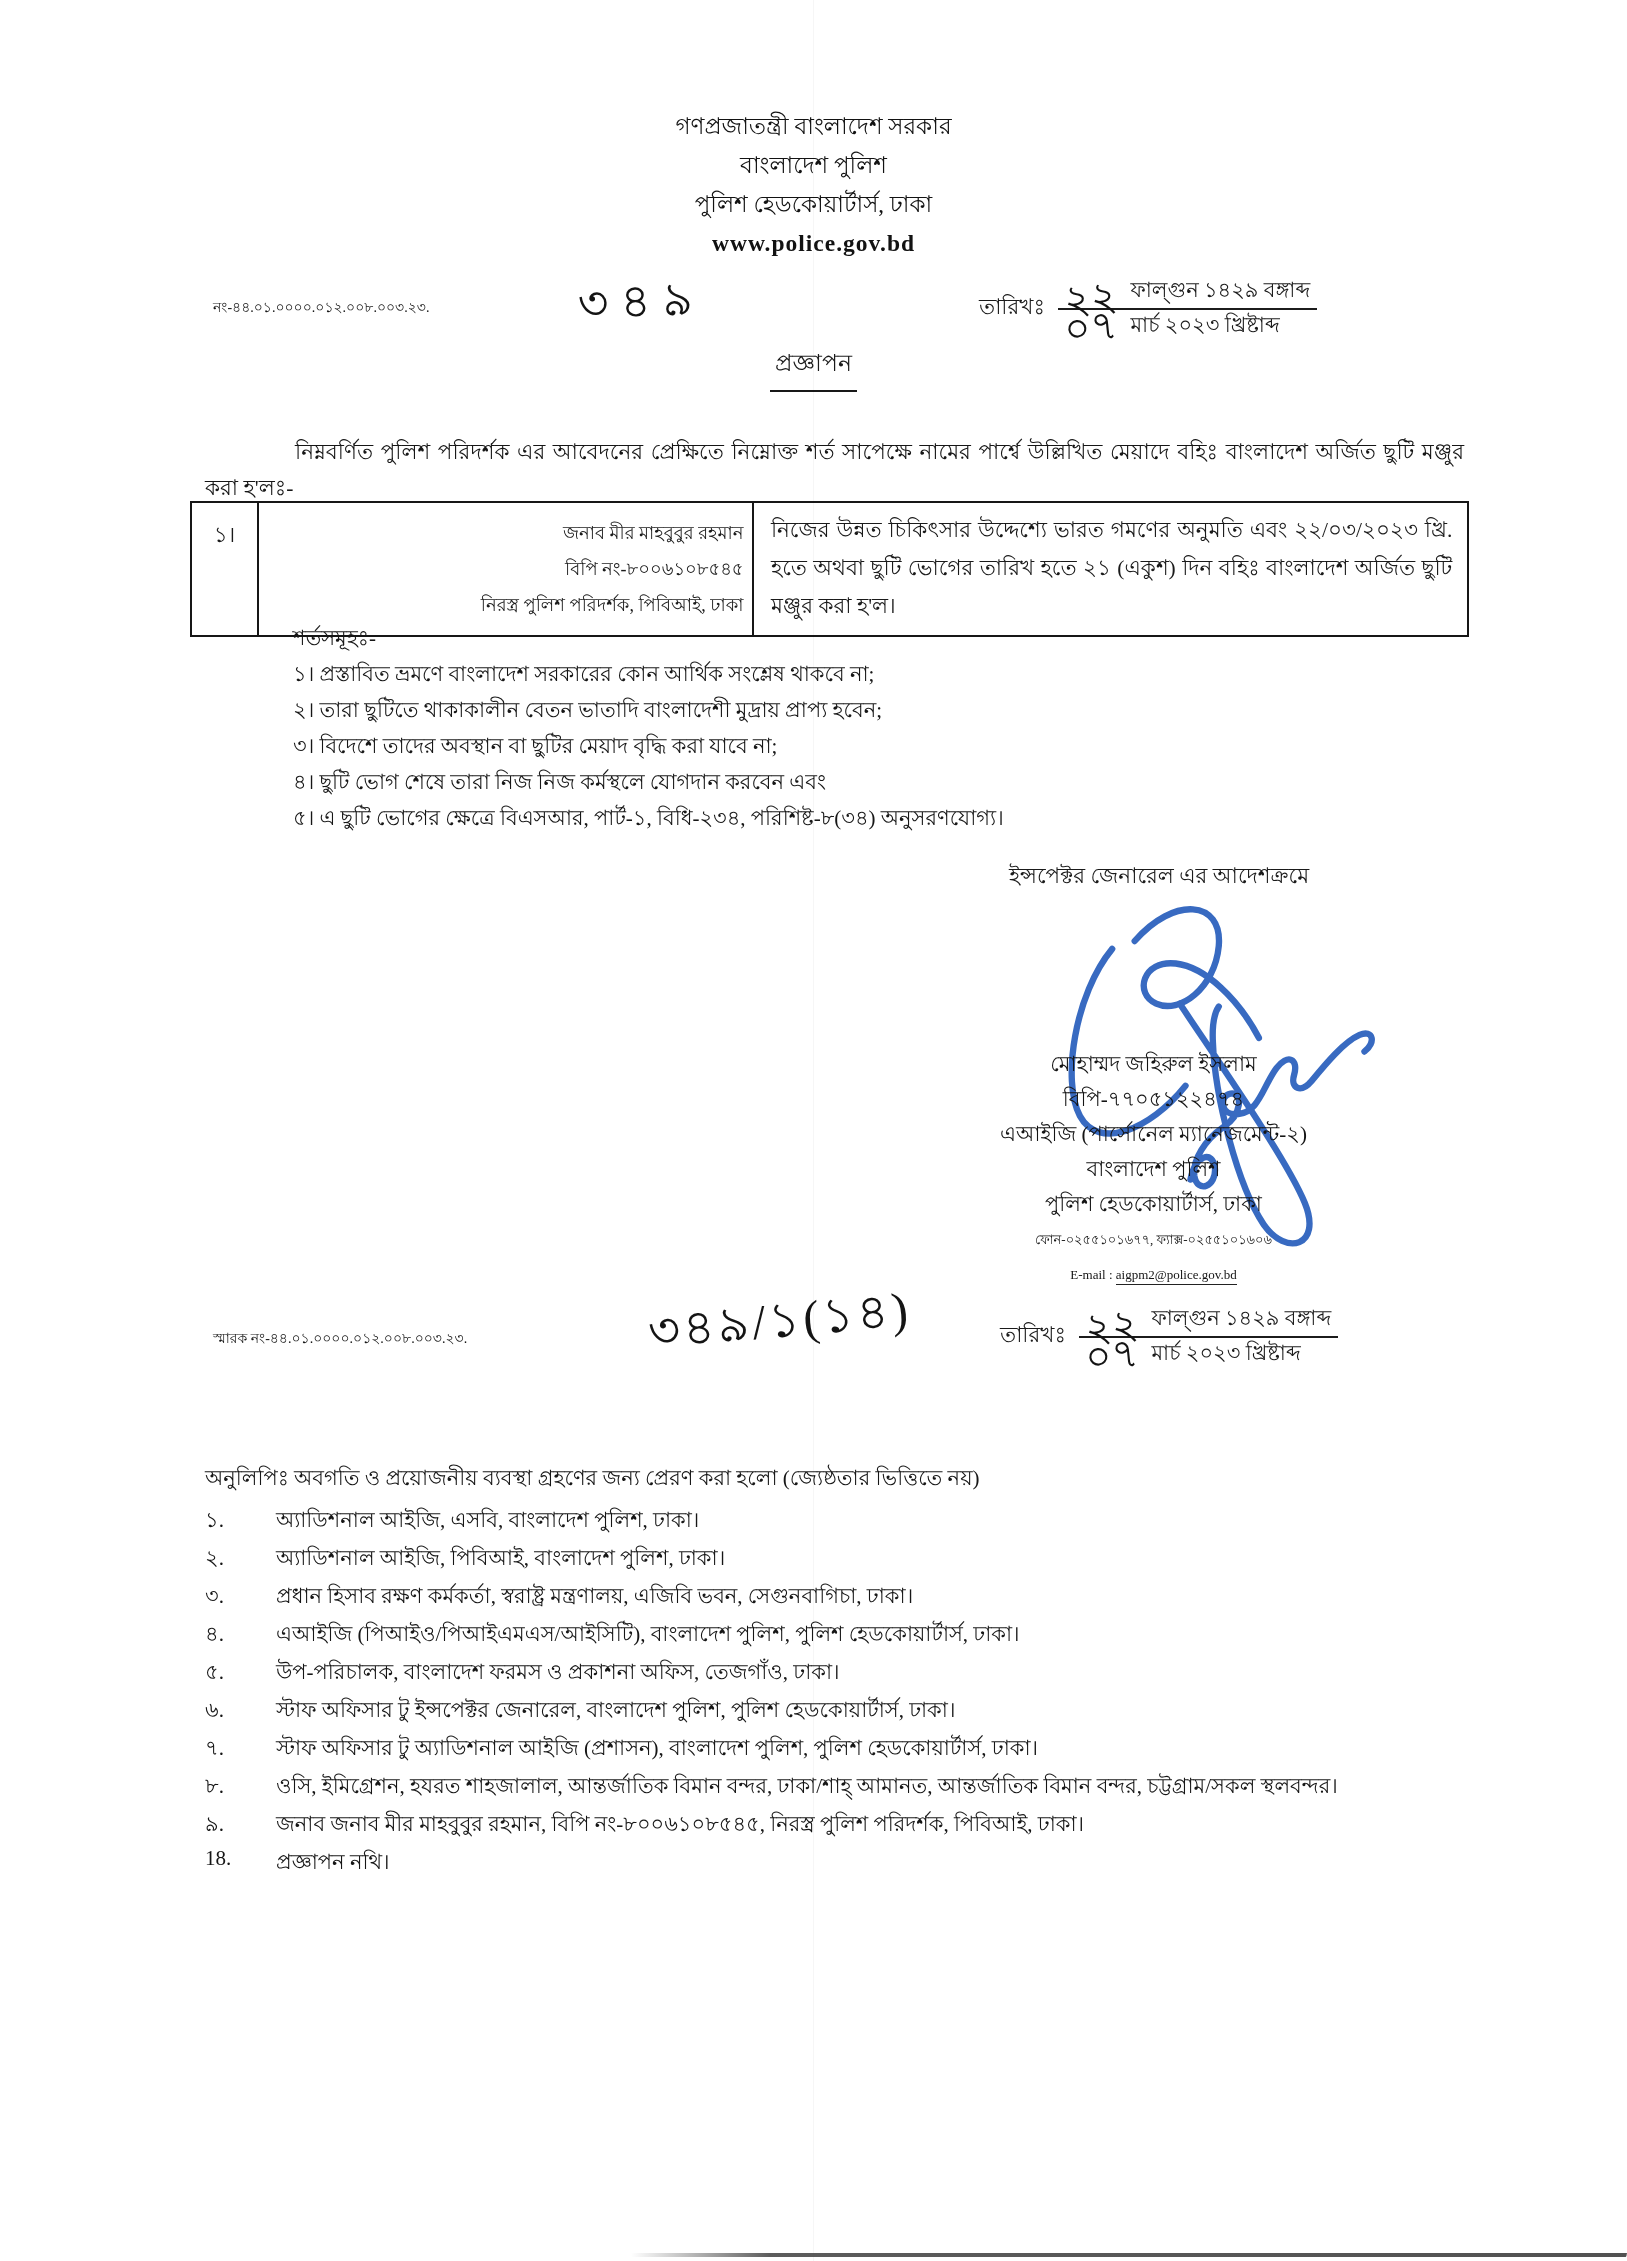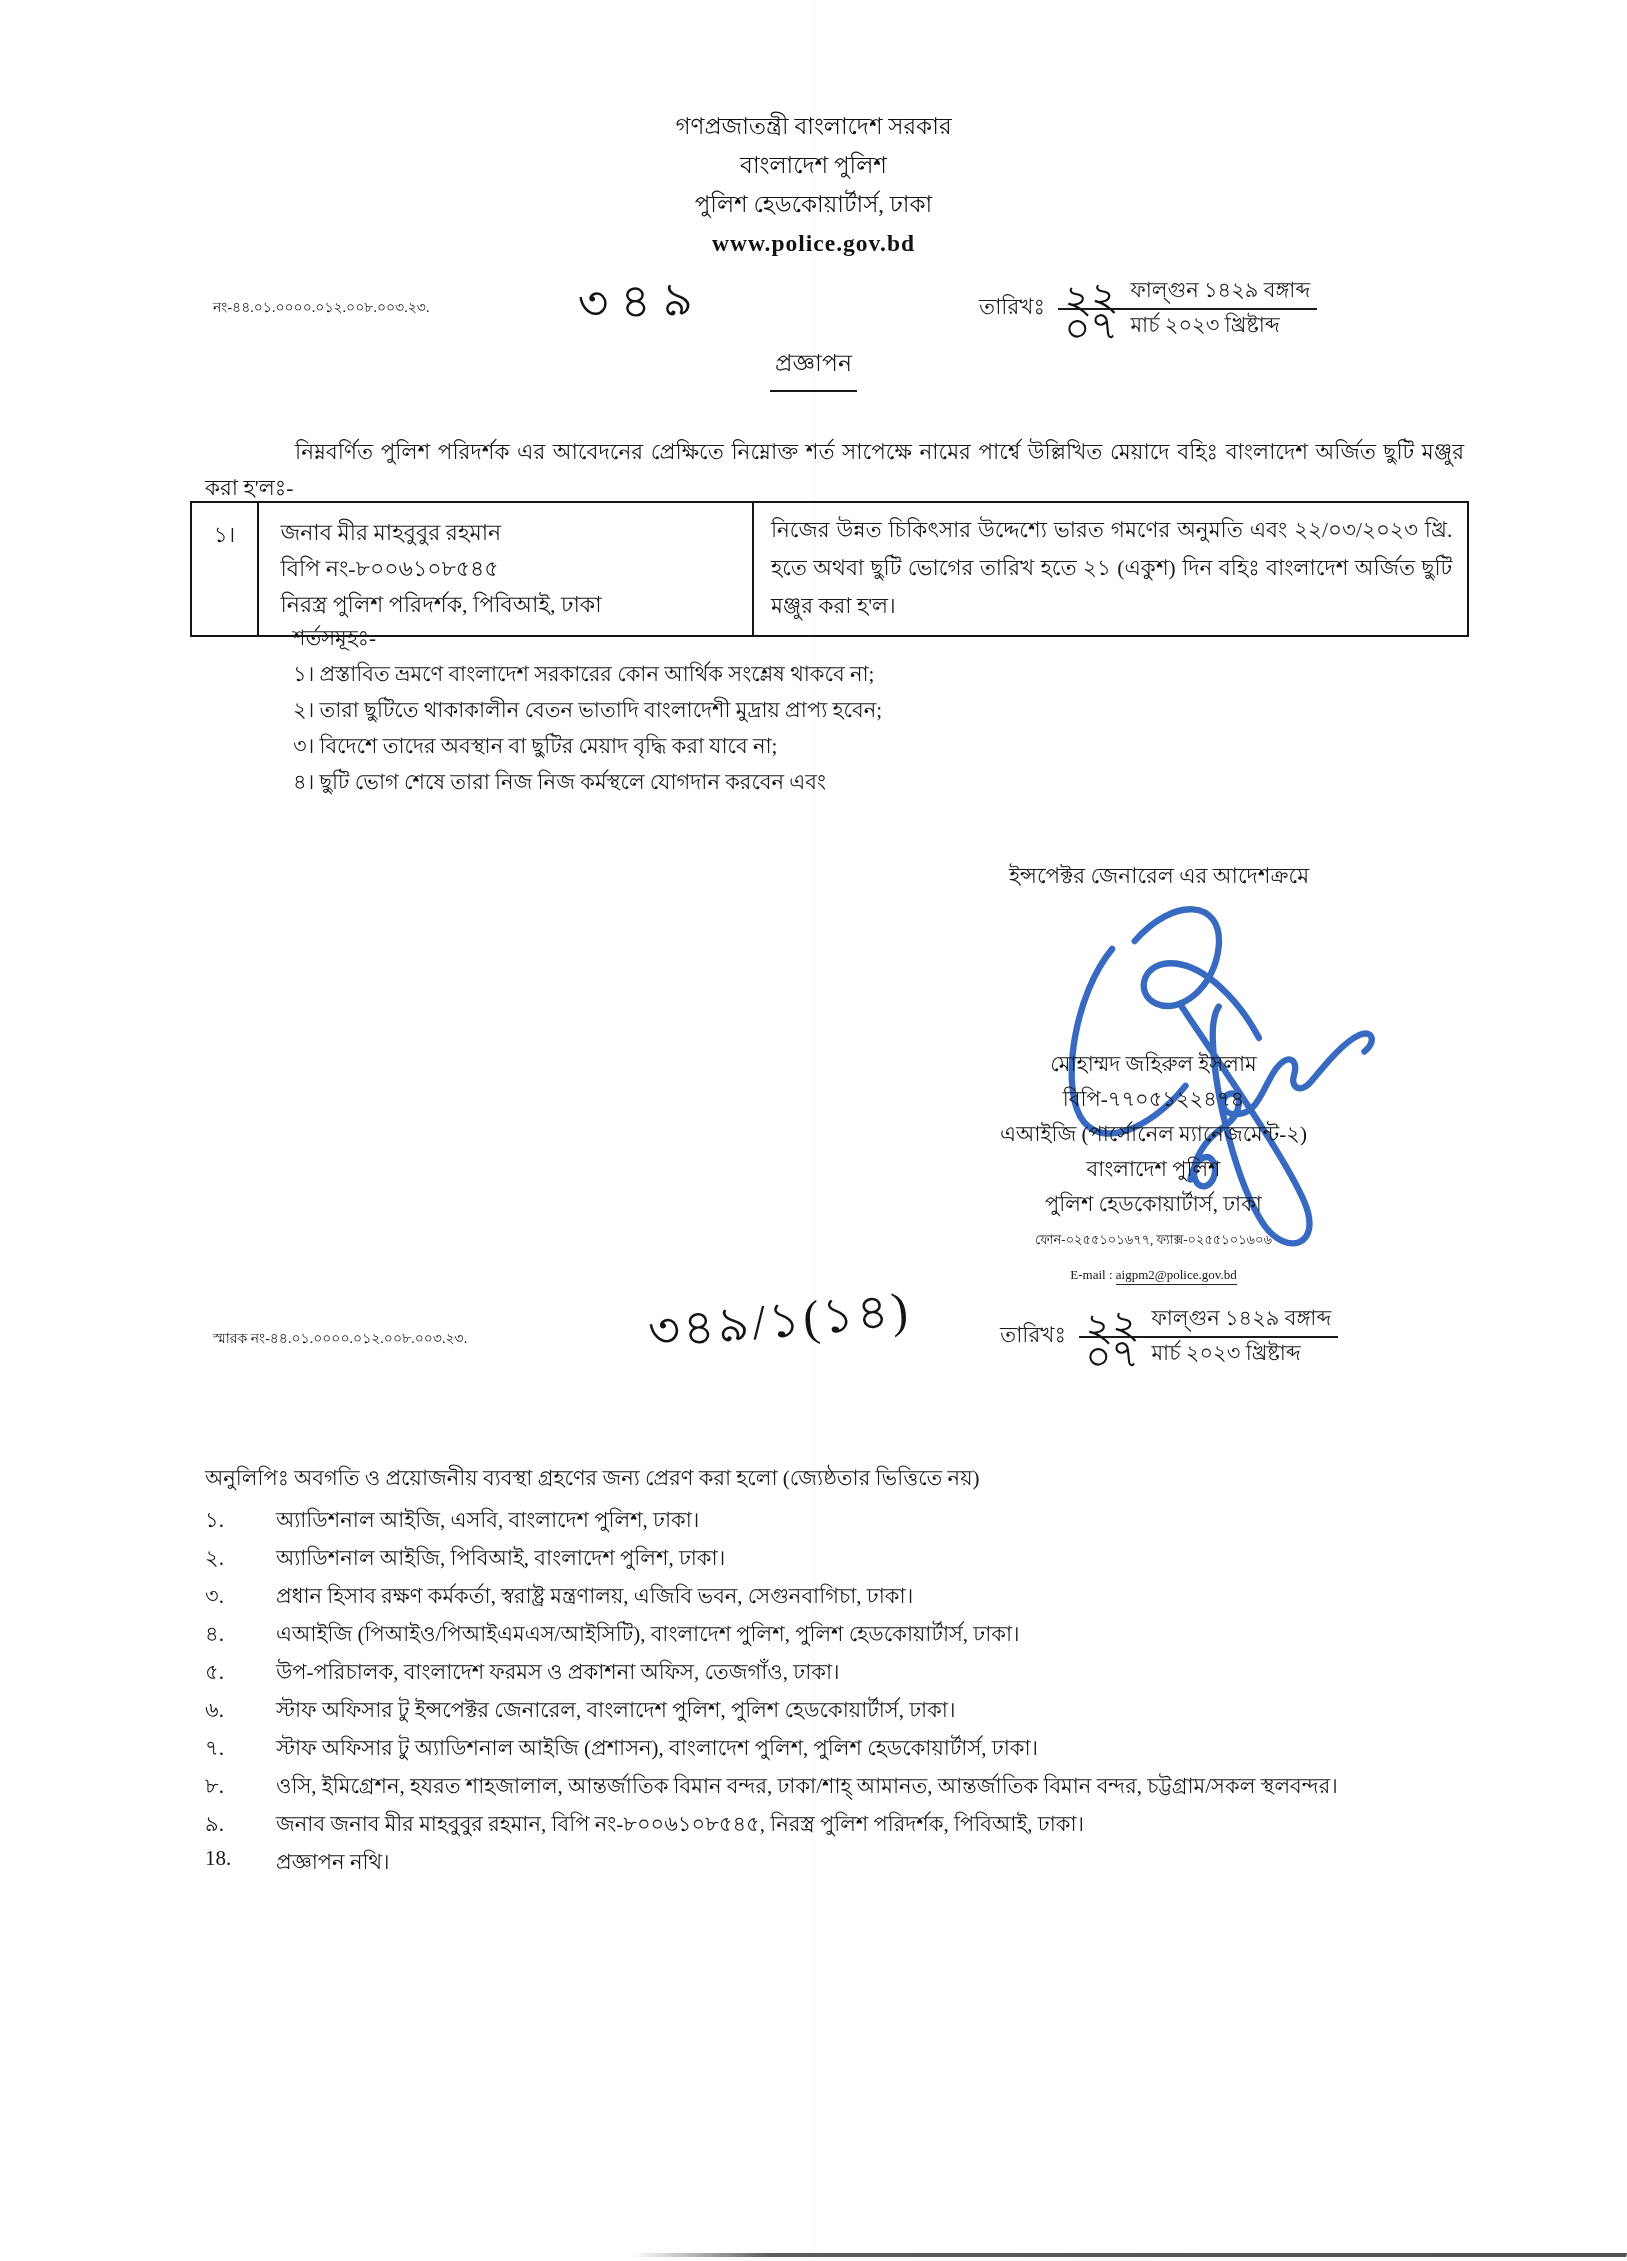--- a/index.html
+++ b/index.html
@@ -39,21 +39,21 @@
   .frac-bot .hand-digit{top:2px;}
   
   .title-wrap{position:absolute;top:345px;left:0;width:100%;text-align:center;}
   .title{display:inline-block;font-size:23.5px;border-bottom:2px solid #181818;padding:0 4.9px 5.9px;}
   
   .intro{position:absolute;top:434px;left:205px;width:1259px;margin:0;font-size:21.5px;line-height:36px;text-align:justify;text-indent:90px;color:#161616;}
   
   .leave-table{position:absolute;top:501px;left:190px;width:1279px;border-collapse:collapse;table-layout:fixed;}
   .leave-table td{border:2px solid #161616;vertical-align:top;}
   td.sl{width:63px;text-align:center;padding-top:14.7px;font-size:21.5px;}
-  td.officer{width:463px;padding:11.7px 8.8px 12.7px 21.5px;font-size:22px;line-height:36px;white-space:nowrap;}
+  td.officer{width:463px;padding:11.7px 8.8px 12.7px 21.5px;font-size:18px;line-height:36px;white-space:nowrap;text-align:right;}
   td.detail{padding:7.8px 14.7px 9.8px 16.6px;font-size:21.5px;line-height:38px;text-align:justify;}
   
   .conditions{position:absolute;top:620px;left:293px;width:1183px;font-size:21px;line-height:36px;color:#161616;}
   .cond-item{white-space:nowrap;}
   
   .order-line{position:absolute;top:859px;left:929px;width:460px;text-align:center;font-size:21.5px;white-space:nowrap;}
   .sig{position:absolute;left:1033px;top:886px;width:352px;height:377px;pointer-events:none;}
   .sign-block{position:absolute;top:1047px;left:958px;width:391px;text-align:center;font-size:21px;line-height:35px;white-space:nowrap;color:#141414;}
   .sign-block .small{font-size:13px;}
   .email{border-bottom:1.5px solid #222;padding-bottom:1.5px;}
@@ -116,20 +116,21 @@
     </tr>
   </tbody>
     </table>
 
   <div class="conditions">
     <div class="cond-head">শর্তসমূহঃ-</div>
     <div class="cond-item">১। প্রস্তাবিত ভ্রমণে বাংলাদেশ সরকারের কোন আর্থিক সংশ্লেষ থাকবে না;</div>
     <div class="cond-item">২। তারা ছুটিতে থাকাকালীন বেতন ভাতাদি বাংলাদেশী মুদ্রায় প্রাপ্য হবেন;</div>
     <div class="cond-item">৩। বিদেশে তাদের অবস্থান বা ছুটির মেয়াদ বৃদ্ধি করা যাবে না;</div>
     <div class="cond-item">৪। ছুটি ভোগ শেষে তারা নিজ নিজ কর্মস্থলে যোগদান করবেন এবং</div>
+    <div class="cond-item">৫। এ ছুটি ভোগের ক্ষেত্রে বিএসআর, পার্ট-১, বিধি-২৩৪, পরিশিষ্ট-৮(৩৪) অনুসরণযোগ্য।</div>
   </div>
 
   <div class="order-line">ইন্সপেক্টর জেনারেল এর আদেশক্রমে</div>
 
   <svg class="sig" viewBox="0 0 720 770" fill="none">
     <g stroke="#2e63be" stroke-width="13" stroke-linecap="round" stroke-linejoin="round" opacity="0.95">
       <path d="M208 112 C288 20 388 28 380 122 C372 208 300 262 252 240 C206 220 224 150 292 158 C352 165 420 230 462 310"></path>
       <path d="M162 128 C86 220 58 398 96 470 C134 540 238 500 312 408"></path>
       <path d="M300 240 C380 360 520 560 556 648 C592 736 518 758 472 692 C418 612 372 430 368 320 C366 282 372 258 380 246"></path>
       <path d="M322 600 C332 548 368 540 372 576 C376 614 336 630 330 592 C326 560 352 518 390 492 C428 466 430 420 404 424 C380 428 382 470 420 466 C462 462 470 410 498 372 C520 342 544 352 534 386 C526 414 548 424 570 398 C598 364 636 318 668 304 C696 292 702 320 678 338"></path>

